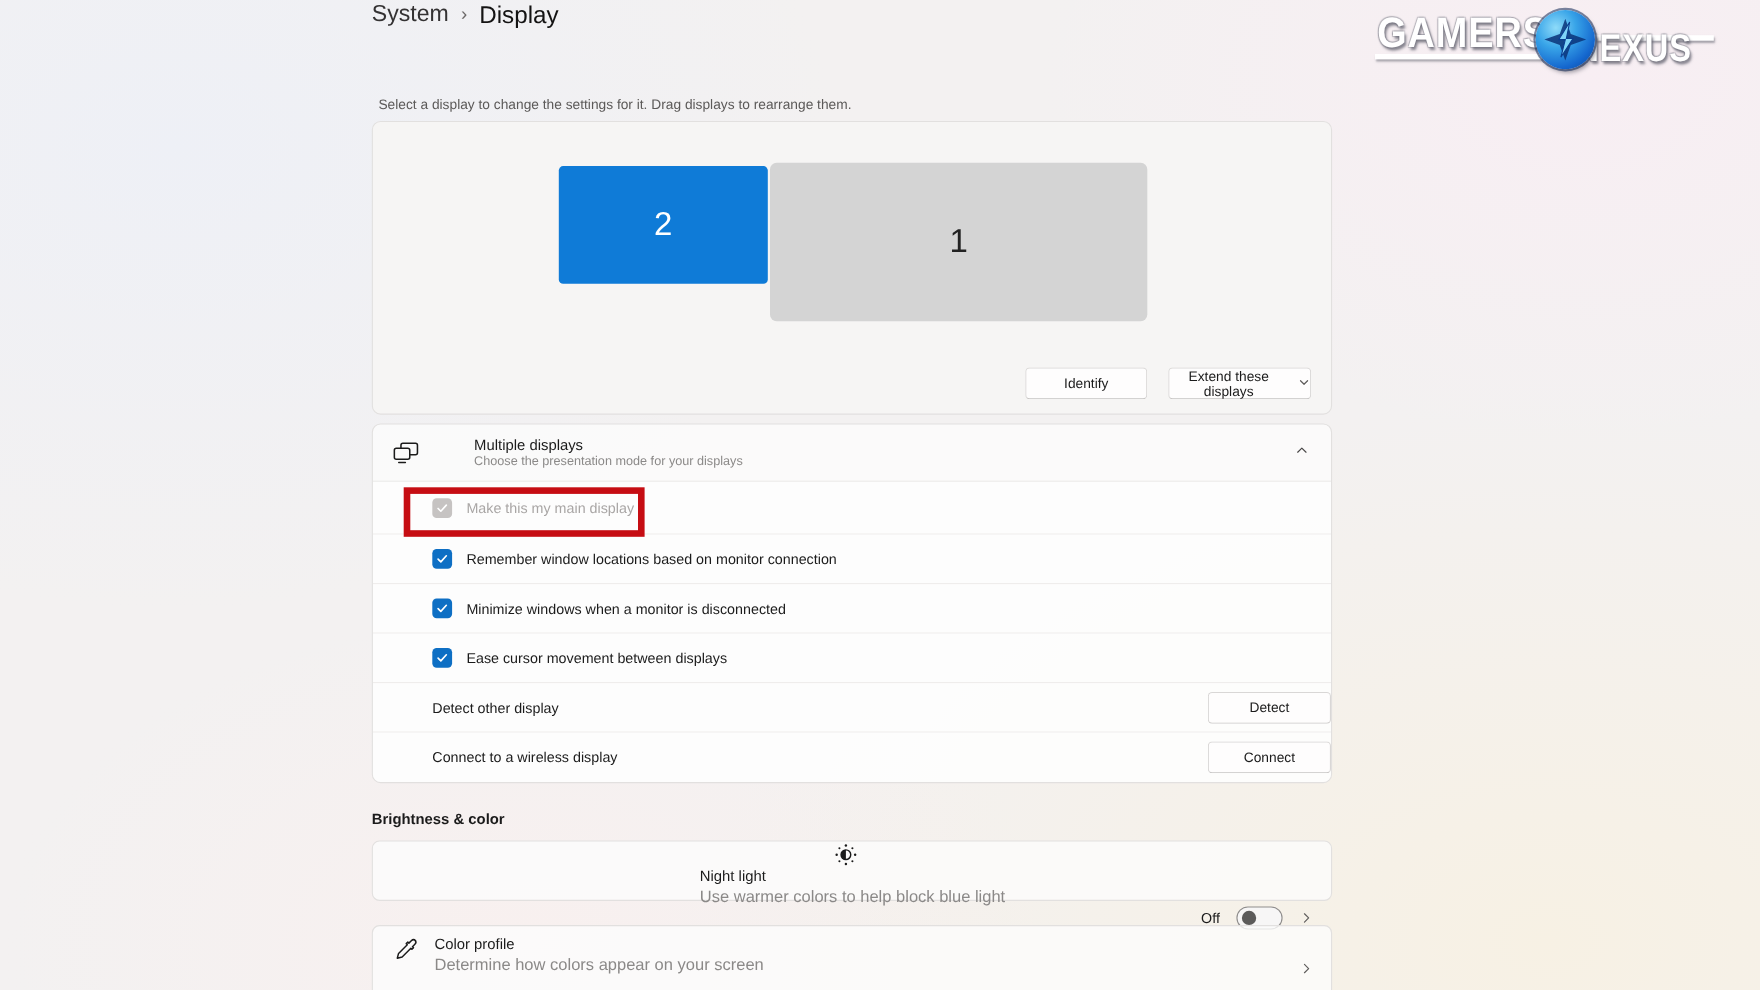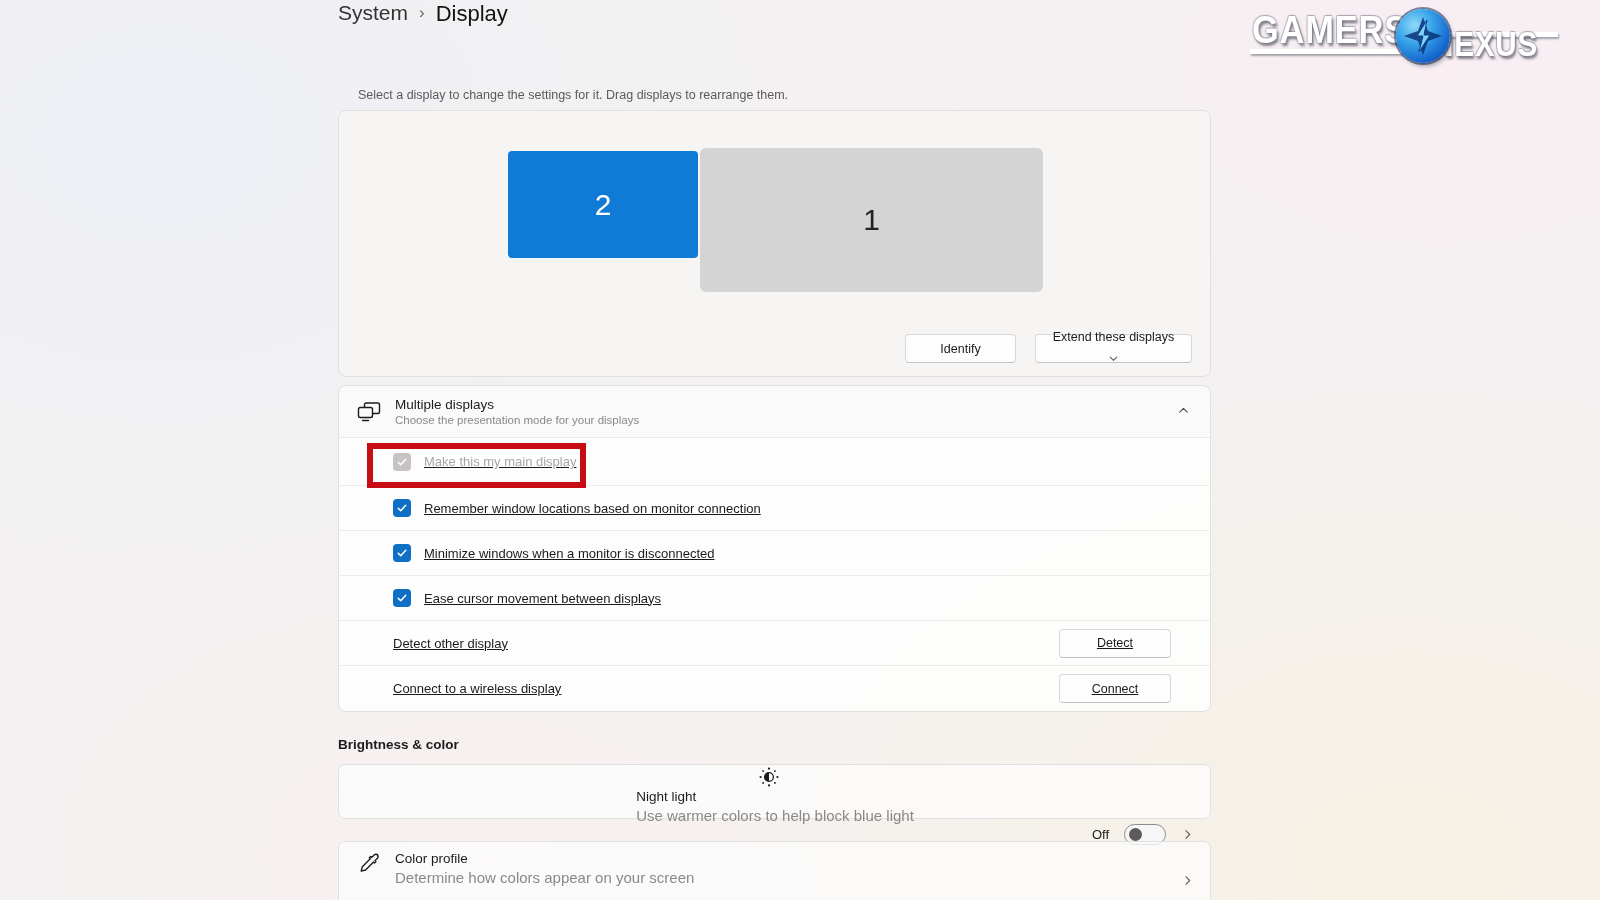--- a/index.html
+++ b/index.html
@@ -34,54 +34,54 @@
   .gn-nexus { left:186px; top:23px; font-size:38px; transform:scaleX(0.78) scaleY(0.92); letter-spacing:1px; }
   .gn-bar { position:absolute; height:5px; background:#fff; box-shadow:1px 2px 2px rgba(110,110,122,0.6); }
   .gn-bar-left { left:4px; top:47px; width:152px; }
   .gn-bar-right { left:200px; top:30px; width:112px; }
   .gn-emblem { position:absolute; left:150px; top:7px; width:54px; height:54px; border-radius:50%;
     background: radial-gradient(circle at 34% 30%, #8edbf9 0%, #38a4e8 35%, #1568cf 70%, #0a3e92 100%);
     box-shadow: 0 0 0 2px rgba(16,40,86,0.55), 2px 3px 4px rgba(90,90,104,0.6); }
   .gn-emblem svg { position:absolute; left:7px; top:7px; }
 
   
-  .page-desc { position:absolute; left:358px; top:88px; font-size:12.5px; color:#5c5a59; }
+  .page-desc { position:absolute; left:344px; top:88px; font-size:12.5px; color:#5c5a59; }
 
   
   .card { background:rgba(253,252,252,0.78); border:1px solid #e2e0df; border-radius:8px; }
   .arrangement-card { position:absolute; left:338px; top:110px; width:873px; height:267px;
     background:rgba(246,245,244,0.9); }
   .display-box { position:absolute; display:flex; align-items:center; justify-content:center; font-size:30px; cursor:move; }
   .display-2 { left:169px; top:40px; width:190px; height:107px; background:#0f7bd7; color:#fff; border-radius:4px; }
   .display-1 { left:361px; top:37px; width:343px; height:144px; background:#d4d4d4; color:#222; border-radius:6px; }
   .arrange-actions { position:absolute; right:18px; bottom:13px; display:flex; gap:19px; }
   .btn { background:#fefdfd; border:1px solid #d9d7d6; border-bottom-color:#c6c4c3; border-radius:4px;
     font-size:12.5px; color:#1b1b1b; display:flex; align-items:center; justify-content:center; cursor:pointer; }
   .btn-identify { width:111px; height:29px; }
-  .btn-extend { width:157px; height:29px; gap:9px;flex-direction:column; }
+  .btn-extend { width:130px; height:29px; gap:9px; }
 
   
   .expander-card { position:absolute; left:338px; top:385px; width:873px; overflow:hidden; }
-  .exp-header { height:52px; display:flex; align-items:center; padding:0 20px 0 17px; border-bottom:1px solid #eceae9; cursor:pointer; }
+  .exp-header { height:52px; display:flex; align-items:center; padding:0 20px 0 17px; border-bottom:1px solid #eceae9; cursor:pointer;gap:36px; }
   .exp-icon { width:26px; height:22px; margin-right:13px; flex:none; }
   .exp-titles .t { font-size:13.5px; color:#1b1b1b; }
   .exp-titles .s { font-size:11.5px; color:#8b8988; margin-top:2px; }
   .exp-chevron { margin-left:auto; }
   .sub-row { height:45px; display:flex; align-items:center; padding-left:54px; border-bottom:1px solid #efedec;
-    background:rgba(255,255,255,0.55); position:relative;text-decoration:underline; }
+    background:rgba(255,255,255,0.55); position:relative; }
   .sub-row.first { height:48px; }
   .sub-row.last { border-bottom:none; }
   .checkbox { width:18px; height:18px; border-radius:4px; background:#0e6fc4; display:flex; align-items:center;
     justify-content:center; margin-right:13px; flex:none; cursor:pointer; }
   .checkbox.disabled { background:#c6c3c2; cursor:default; }
   .cb-label { font-size:13px; color:#1b1b1b; }
   .cb-label.disabled { color:#a9a6a5; }
   .red-annotation { position:absolute; left:28px; top:5px; width:219px; height:45px; border:6px solid #c60d13;
     pointer-events:none; z-index:5; }
-  .action-row { padding-right:39px; }
+  .action-row { }
   .action-label { font-size:13px; color:#1b1b1b; }
   .action-btn { margin-left:auto; width:112px; height:29px; }
 
   
   .section-header { position:absolute; left:338px; top:737px; font-size:13.5px; font-weight:bold; color:#1b1b1b; }
   .setting-card { position:absolute; left:338px; width:873px; display:flex; align-items:center;
     padding:0 16px 0 17px; border-radius:7px; cursor:pointer; }
   .night-card { top:764px; height:55px;flex-direction:column; }
   .profile-card { top:841px; height:70px; border-bottom-left-radius:0; border-bottom-right-radius:0; align-items:flex-start; padding-top:9px; }
   .setting-icon { width:26px; height:24px; margin-right:13px; flex:none; display:flex; align-items:center; justify-content:center; }

